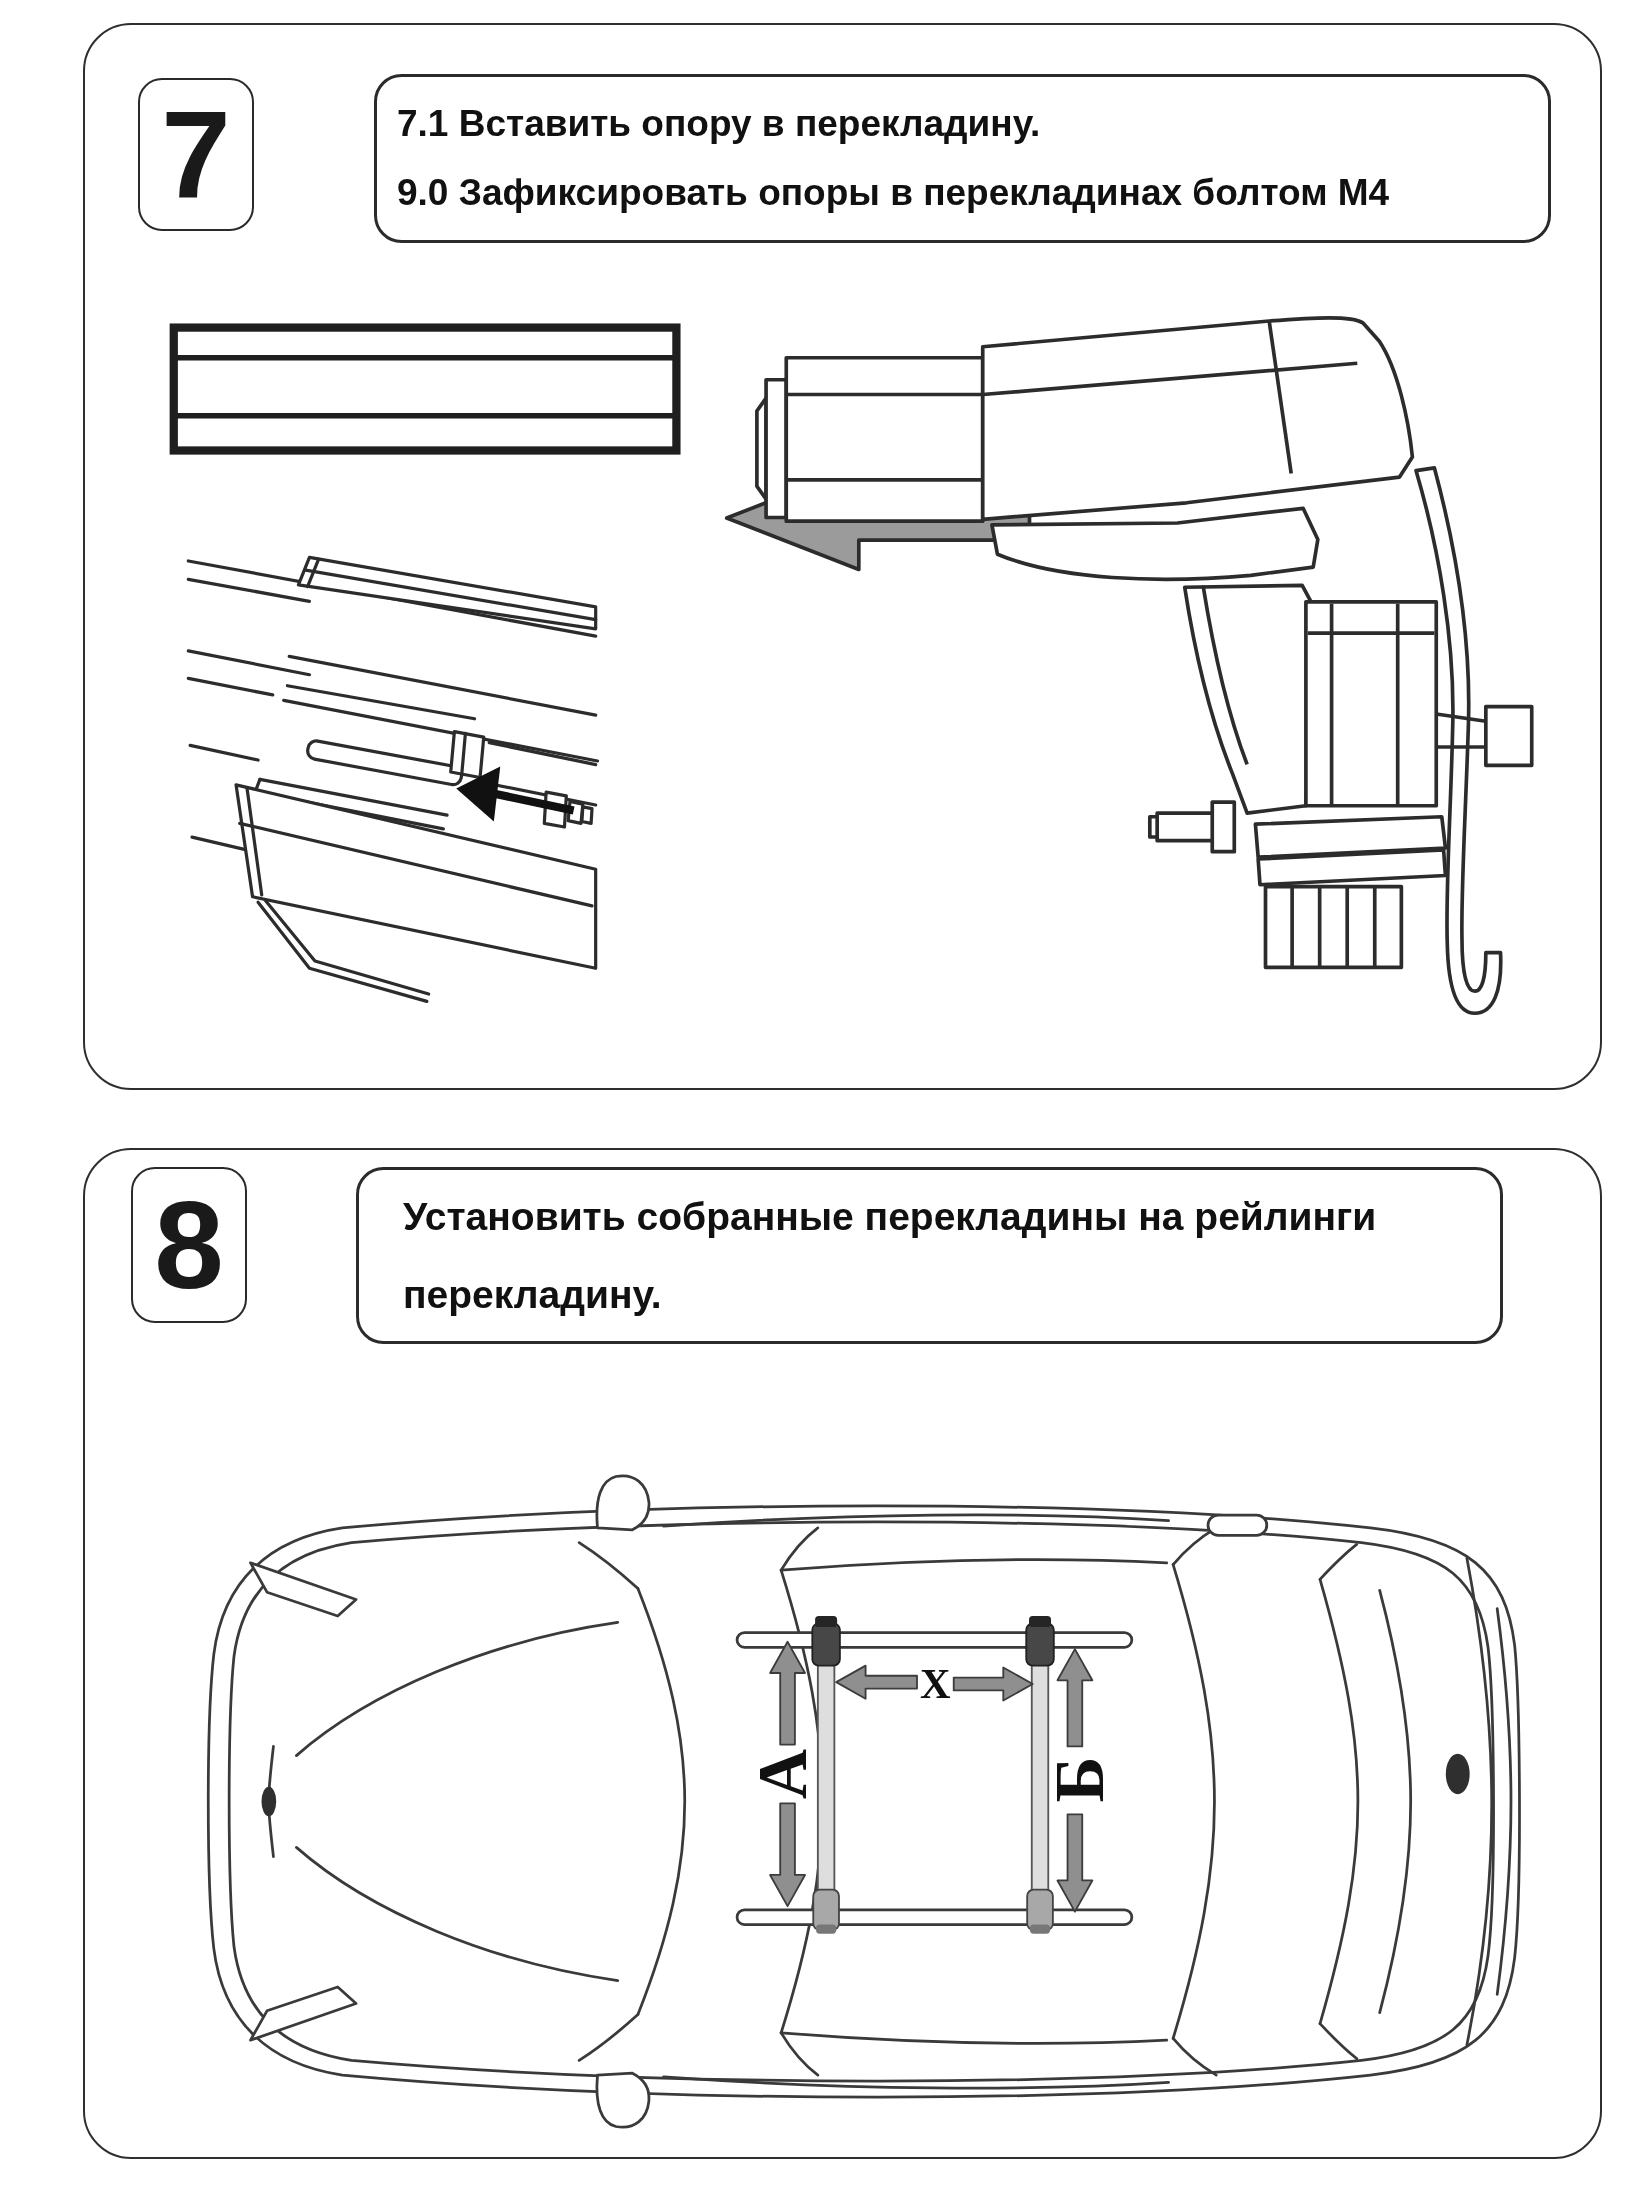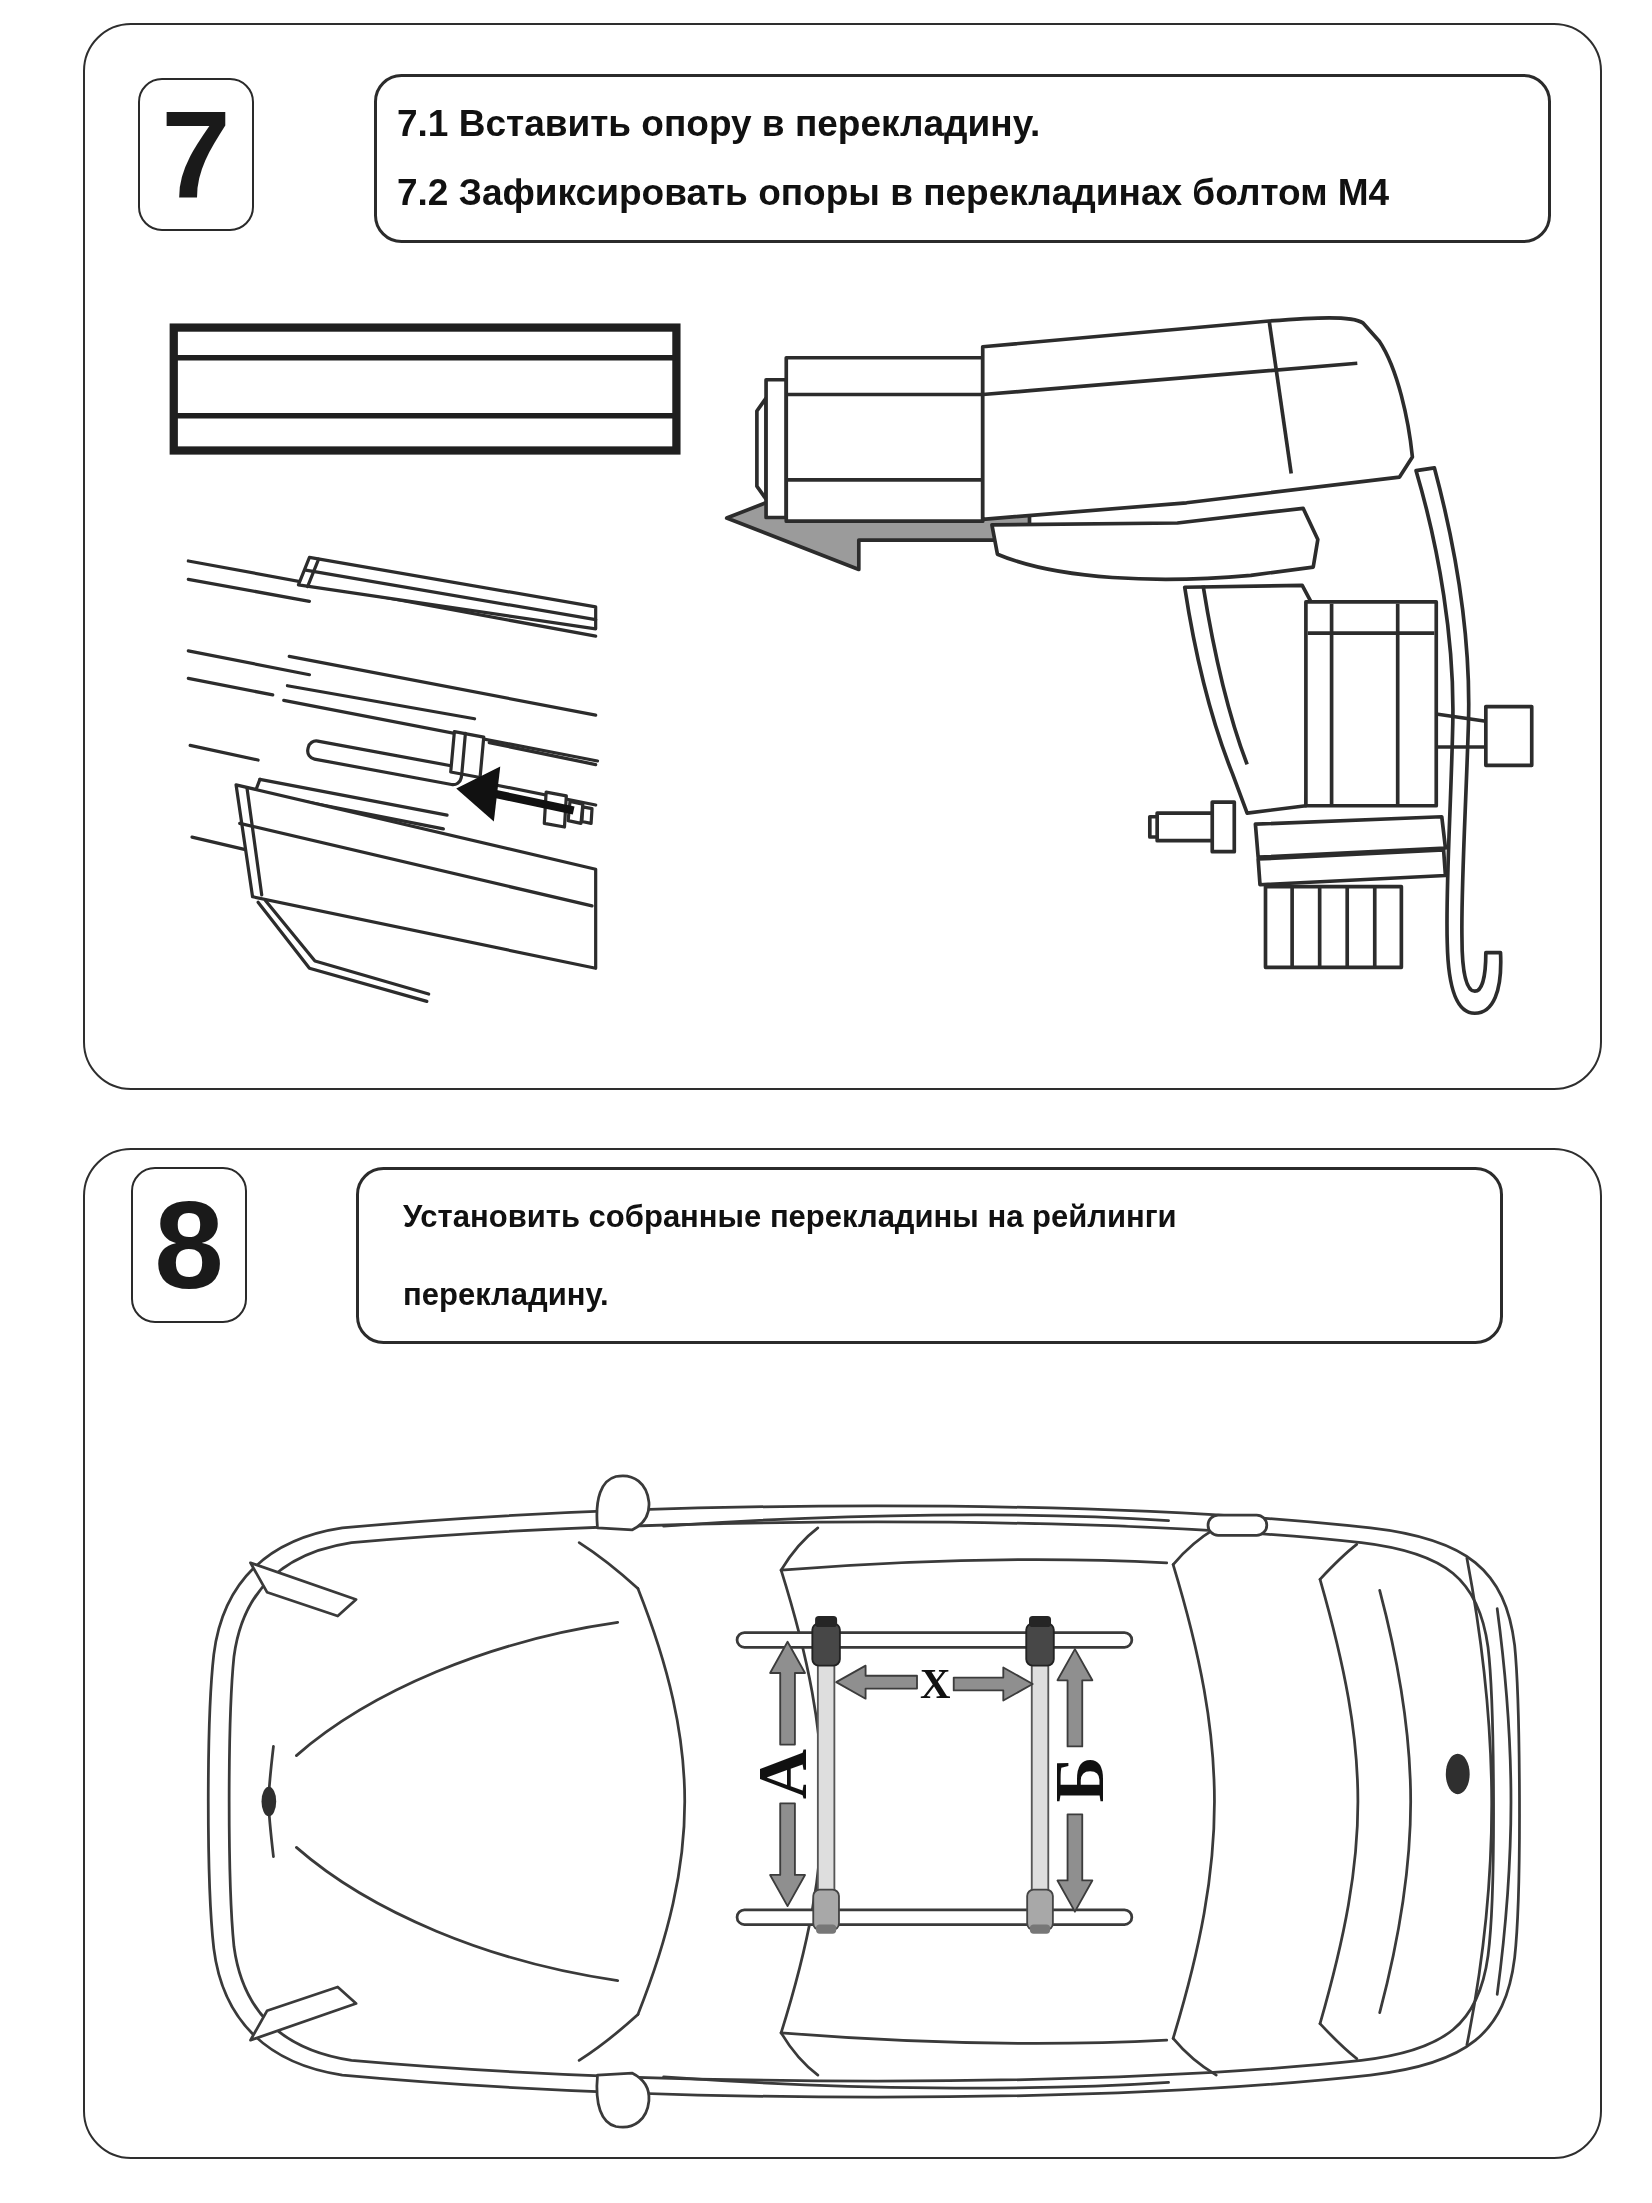--- a/index.html
+++ b/index.html
@@ -8,21 +8,21 @@
   .panel{position:absolute;left:83px;width:1515px;border:2.8px solid #2e2e2e;border-radius:48px;background:#fff;}
   #panel7{top:23px;height:1063px;}
   #panel8{top:1148px;height:1007px;}
   .numbox{position:absolute;border:2.8px solid #2a2a2a;border-radius:24px;background:#fff;
           display:flex;align-items:center;justify-content:center;
           font-size:125px;font-weight:bold;color:#1a1a1a;line-height:1;}
   .instrbox{position:absolute;border:3.7px solid #2b2b2b;border-radius:27.5px;background:#fff;
             display:flex;flex-direction:column;justify-content:center;gap:23px;}
   .instrline{font-weight:bold;color:#111;}
   #instr7 .instrline{font-size:37px;line-height:46px;padding-left:20px;}
-  #instr8 .instrline{font-size:31px;line-height:55px;padding-left:44px;}
+  #instr8 .instrline{font-size:39px;line-height:55px;padding-left:44px;}
   .fig{position:absolute;}
   .ln{fill:none;stroke:#2c2c2c;stroke-width:3.5;stroke-linecap:round;stroke-linejoin:round;}
   .lnw{fill:#ffffff;stroke:#2c2c2c;stroke-width:4;stroke-linejoin:round;}
   .car{fill:none;stroke:#3a3a3a;stroke-width:3;stroke-linecap:round;stroke-linejoin:round;}
   .carw{fill:#ffffff;stroke:#3a3a3a;stroke-width:3;stroke-linejoin:round;}
   .garrow{fill:#9b9b9b;stroke:#2c2c2c;stroke-width:4;stroke-linejoin:round;}
   .sgarrow{fill:#8f8f8f;stroke:#3c3c3c;stroke-width:2;stroke-linejoin:round;}
   .serifLabel{font-family:"Liberation Serif",serif;font-weight:bold;fill:#111;}
 </style>
 </head>
@@ -31,21 +31,21 @@
 <div id="page">
 
   <div id="panel7" class="panel">
 
     <div class="numbox" style="left:53px;top:53px;width:112px;height:149px;">
       <span>7</span>
     </div>
 
     <div id="instr7" class="instrbox" style="left:289px;top:49px;width:1171px;height:163px;">
       <div class="instrline">7.1 Вставить опору в перекладину.</div>
-      <div class="instrline">7.2 Зафиксировать опоры в перекладинах болтом М4</div>
+      <div class="instrline">9.0 Зафиксировать опоры в перекладинах болтом М4</div>
     </div>
 
     <svg class="fig" style="left:84px;top:298px;" width="514" height="133" viewBox="0 0 560 145">
       <rect x="5" y="5" width="548" height="134" fill="#fff" stroke="#1f1f1f" stroke-width="9"></rect>
       <line x1="8" y1="38" x2="552" y2="38" stroke="#1f1f1f" stroke-width="6"></line>
       <line x1="8" y1="101" x2="552" y2="101" stroke="#1f1f1f" stroke-width="6"></line>
     </svg>
 
     <svg class="fig" style="left:638px;top:436px;" width="312" height="115" viewBox="0 0 340 125">
       <polygon class="garrow" points="4,62 148,6 148,40 334,40 334,86 148,86 148,118"></polygon>

